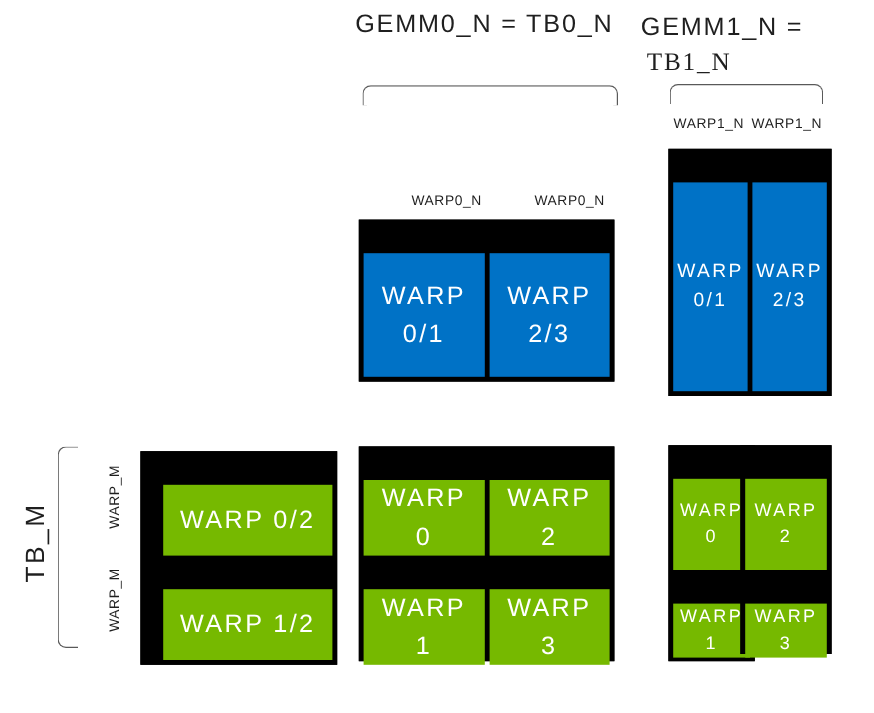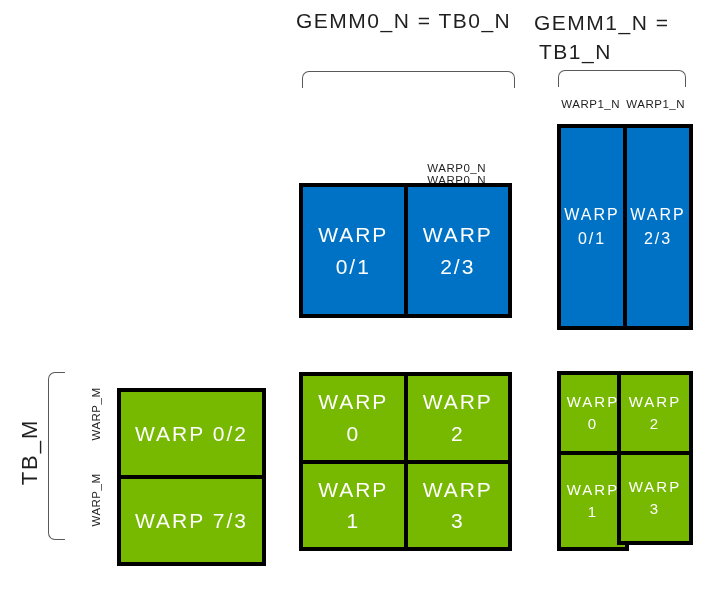--- a/index.html
+++ b/index.html
@@ -27,57 +27,57 @@
     display:flex; gap:4px;
     border:4px solid var(--border,#000000); background:var(--border,#000000);
   }
   .box.vert{flex-direction:column;}
   .grid2x2{
     display:grid; grid-template-columns:1fr 1fr; grid-template-rows:1fr 1fr; gap:4px;
     border:4px solid var(--border,#000000); background:var(--border,#000000);
   }
   .cell{
     flex:1; display:flex; flex-direction:column; justify-content:center; align-items:center;
-    text-align:left; color:var(--text-light,#ffffff); line-height:1.5; letter-spacing:2px;
+    text-align:left; color:var(--text-light,#ffffff); line-height:1.5; letter-spacing:2px;margin-top:24px;
   }
   .blue > .cell{background:var(--blue,#0072C6);}
   .green > .cell{background:var(--green,#76B900);}
   .fs21{font-size:21px;}
   .fs16{font-size:16px; letter-spacing:1px;}
   .fs15{font-size:15px; letter-spacing:1px; line-height:1.4;}
   .single-line-cell{flex-direction:row;}
 </style>
 </head>
 <body>
 
 <div class="stage">
 
   <div class="title abs" style="left:296px; top:9px; width:220px; text-align:left;">GEMM0_N = TB0_N</div>
 
   <div class="bracket-top abs" style="left:302px; top:71px; width:211px; height:16px;"></div>
 
-  <div class="label-row abs" style="left:281px; top:162px; width:205px;flex-direction:column;">
+  <div class="label-row abs" style="left:299px; top:162px; width:205px;">
     <span class="small-label">WARP0_N</span>
     <span class="small-label">WARP0_N</span>
   </div>
 
   <div class="box blue fs21 abs" style="left:299px; top:183px; width:205px; height:127px;">
     <div class="cell">
       <span>WARP</span>
       <span>0/1</span>
     </div>
     <div class="cell">
       <span>WARP</span>
       <span>2/3</span>
     </div>
   </div>
 
   <div class="title abs" style="left:534px; top:8px; width:150px;">
     <div class="title-line">GEMM1_N =</div>
-    <div class="title-line" style="padding-left:5px;">TB1_N</div>
+    <div class="title-line" style="padding-left:5px;font-family:Liberation Serif, serif;">TB1_N</div>
   </div>
 
   <div class="bracket-top abs" style="left:558px; top:70px; width:126px; height:16px;"></div>
 
   <div class="label-row abs" style="left:555px; top:98px; width:130px;">
     <span class="small-label">WARP1_N</span>
     <span class="small-label">WARP1_N</span>
   </div>
 
   <div class="box blue fs16 abs" style="left:557px; top:124px; width:128px; height:198px;">
@@ -91,26 +91,26 @@
     </div>
   </div>
 
   <div class="title rot abs" style="left:-18px; top:437px; width:96px; height:30px; font-size:22px; letter-spacing:2px; line-height:30px;">TB_M</div>
 
   <div class="bracket-left abs" style="left:48px; top:372px; width:16px; height:166px;"></div>
 
   <div class="small-label rot abs" style="left:61px; top:406px; width:70px; height:16px; line-height:16px;">WARP_M</div>
   <div class="small-label rot abs" style="left:61px; top:492px; width:70px; height:16px; line-height:16px;">WARP_M</div>
 
-  <div class="box vert green fs21 abs" style="left:117px; top:388px; width:141px; height:170px;">
+  <div class="box vert green fs21 abs" style="left:117px; top:376px; width:141px; height:170px;padding-left:15px;">
     <div class="cell single-line-cell">
       <span>WARP 0/2</span>
     </div>
     <div class="cell single-line-cell">
-      <span>WARP 7/3</span>
+      <span>WARP 1/2</span>
     </div>
   </div>
 
   <div class="grid2x2 green fs21 abs" style="left:299px; top:372px; width:205px; height:171px;">
     <div class="cell">
       <span>WARP</span>
       <span>0</span>
     </div>
     <div class="cell">
       <span>WARP</span>

